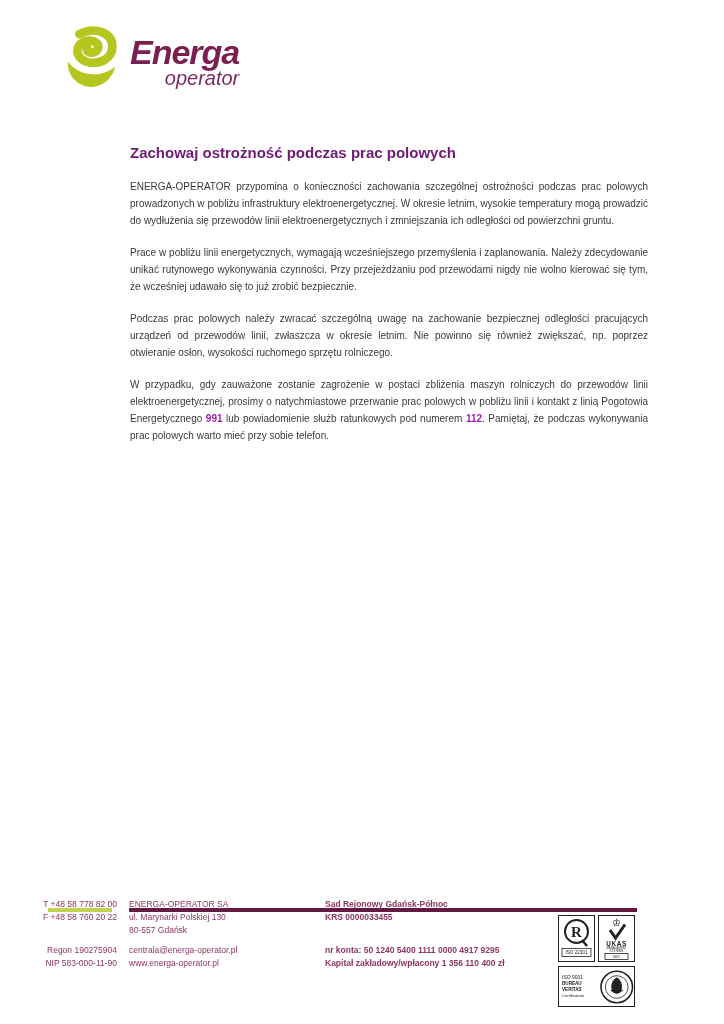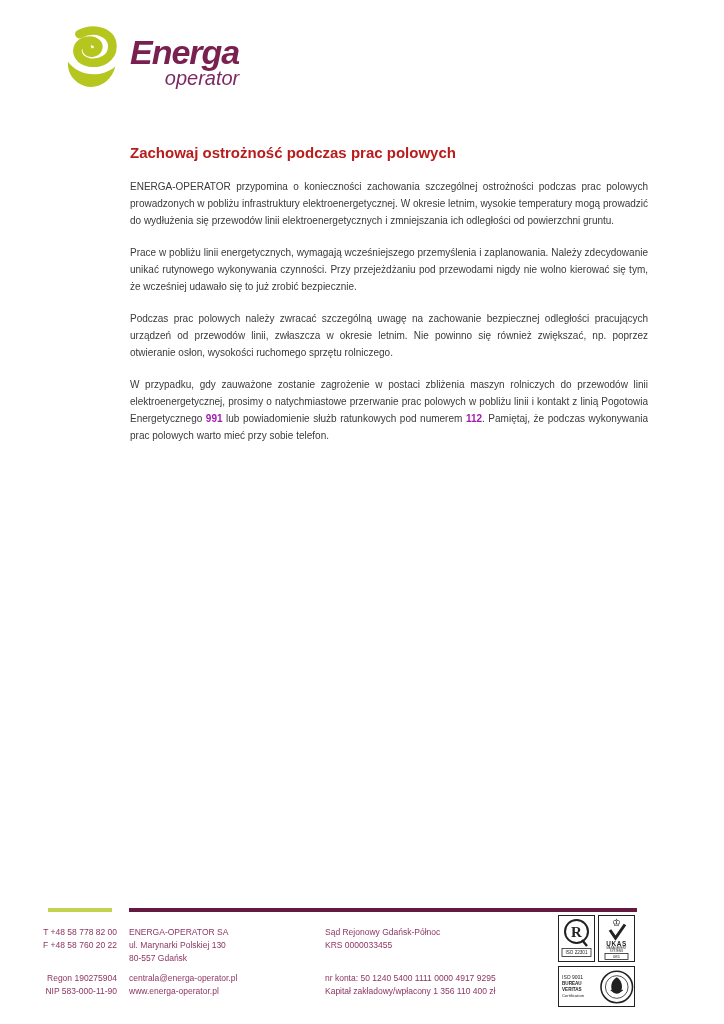--- a/index.html
+++ b/index.html
@@ -25,40 +25,40 @@
     font-size: 20px; font-style: italic; color: #7d2a62;
     margin-left: 4px; line-height: 20px; text-align: right;
   }
 
   
   .content {
     position: absolute; left: 130px; top: 144px; width: 518px;
     color: #3a3a3a;
   }
   .doc-title {
-    font-size: 15px; font-weight: bold; color: #b91c1c;
+    font-size: 15px; font-weight: bold; color: #701a75;
     margin-bottom: 17px;
   }
   .content p {
     font-size: 10px; line-height: 17px; text-align: justify;
     margin-bottom: 15px;
   }
   .content p b { color: #a21caf; }
 
   
   .bar { position: absolute; height: 4px; }
   .bar-green { left: 48px; top: 908px; width: 64px; background: #c3d24f; }
   .bar-claret { left: 129px; top: 908px; width: 508px; background: #641940; }
 
-  .f-col { position: absolute; top: 926px; color: #8e3663; font-size: 8.5px; }
+  .f-col { position: absolute; top: 898px; color: #8e3663; font-size: 8.5px; }
   .f-col .row { line-height: 13px; white-space: nowrap; }
   .f-block2 { position: absolute; top: 46px; left: 0; right: 0; }
   .f-col-contact { left: 36px; width: 81px; text-align: right; }
   .f-col-company { left: 129px; width: 185px; }
-  .f-col-legal { left: 325px; width: 232px; }
+  .f-col-legal { left: 325px; width: 232px; font-weight: bold; }
 
   
   .badges { position: absolute; left: 558px; top: 915px; width: 80px; height: 96px; }
   .badge { position: absolute; border: 1px solid #222; background: #fff; }
   .badge-rq { left: 0; top: 0; width: 37px; height: 47px; }
   .badge-ukas { left: 40px; top: 0; width: 37px; height: 47px; }
   .badge-bv { left: 0; top: 51px; width: 77px; height: 41px; display: flex; align-items: center; }
   .bv-text { padding-left: 3px; width: 40px; color: #222; }
   .bv-iso { font-size: 5px; line-height: 7px; }
   .bv-name { font-size: 4.6px; font-weight: bold; line-height: 6px; }

